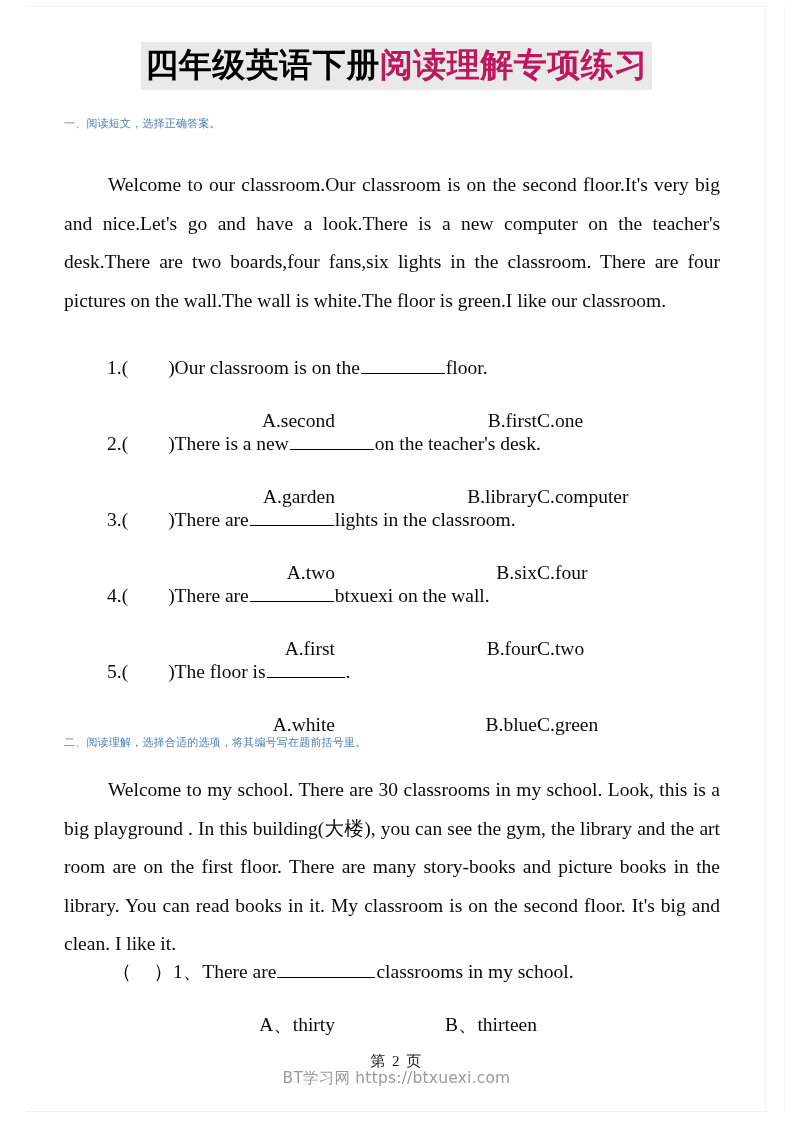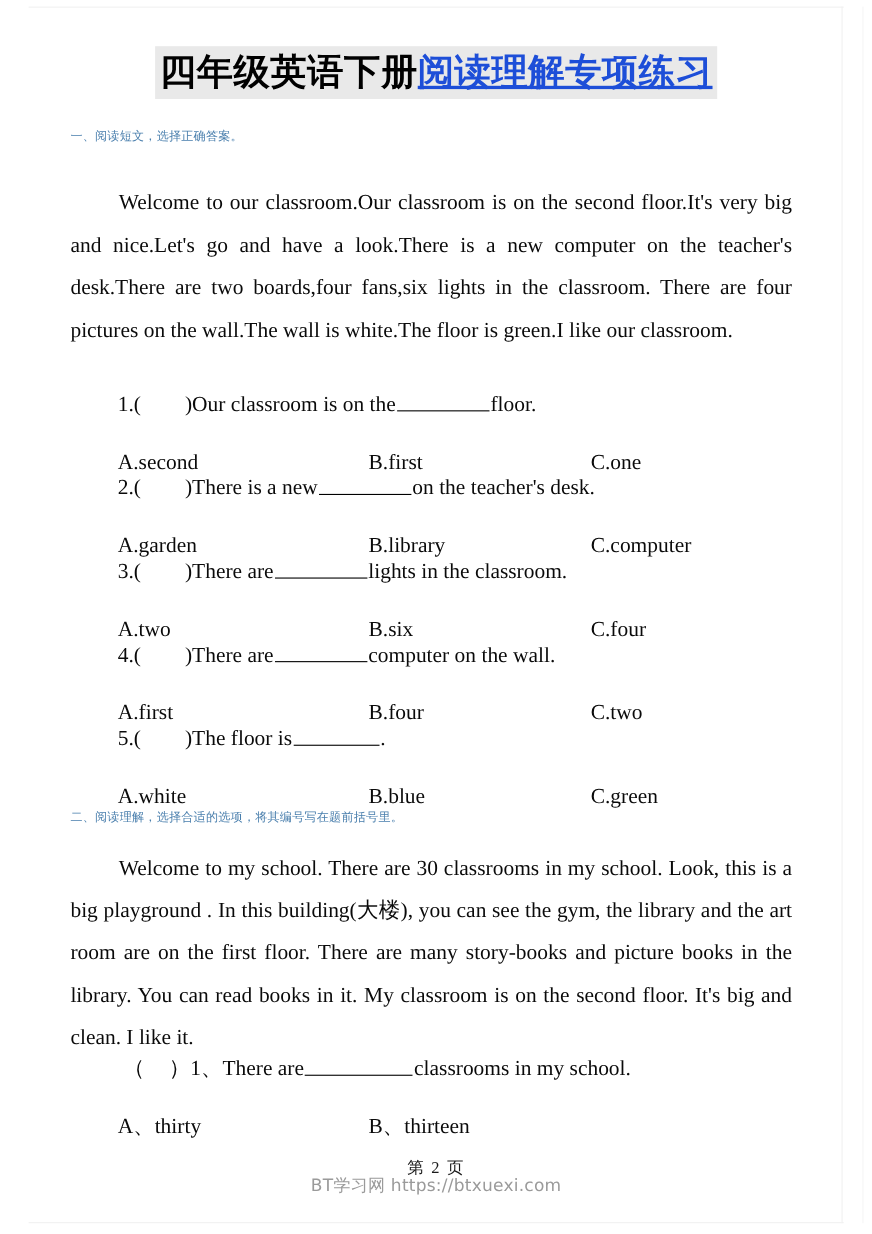--- a/index.html
+++ b/index.html
@@ -66,21 +66,21 @@
     background: #e9e9e9;
     padding: 1px 4px 3px 4px;
     font-family: "DejaVu Sans", "Liberation Sans", sans-serif;
     font-weight: bold;
     font-size: 33px;
     line-height: 1.32;
     letter-spacing: 0.5px;
     white-space: nowrap;
   }
   .title .t-black { color: #000000; margin-top: 32px; }
-  .title .t-red   { color: #1d4ed8; text-decoration: underline; }
+  .title .t-red   { color: #be185d; }
 
   
   .section-heading {
     position: absolute;
     left: 64px;
     font-family: "DejaVu Sans", "Liberation Sans", sans-serif;
     font-size: 11px;
     font-weight: normal;
     color: #4a7fad;
     white-space: nowrap;
@@ -127,20 +127,21 @@
     position: absolute;
     left: 107px;
     width: 620px;
     font-size: 19.5px;
     line-height: 26px;
     white-space: nowrap;
     color: #0a0a0a;
   }
   .options .opt {
     display: inline-block;
+    text-align: right;
   }
   .options .opt-a { width: 228px; }
   .options .opt-b { width: 202px; margin-top: 16px; }
   .options .opt-c { width: auto; }
 
   
   .options2 .opt-a { width: 228px; }
 
   
   .page-number {
@@ -188,21 +189,21 @@
   <div class="options" style="top:392px;"><span class="opt opt-a">A.second</span><span class="opt opt-b">B.first</span><span class="opt opt-c">C.one</span></div>
 
   <div class="qstem" style="top:430px;"><span>2.(</span><span class="paren-gap"></span><span>)There is a new</span><span class="blank w-mid"></span><span>on the teacher's desk.</span></div>
 
   <div class="options" style="top:468px;"><span class="opt opt-a">A.garden</span><span class="opt opt-b">B.library</span><span class="opt opt-c">C.computer</span></div>
 
   <div class="qstem" style="top:506px;"><span>3.(</span><span class="paren-gap"></span><span>)There are</span><span class="blank w-mid"></span><span>lights in the classroom.</span></div>
 
   <div class="options" style="top:544px;"><span class="opt opt-a">A.two</span><span class="opt opt-b">B.six</span><span class="opt opt-c">C.four</span></div>
 
-  <div class="qstem" style="top:582px;"><span>4.(</span><span class="paren-gap"></span><span>)There are</span><span class="blank w-mid"></span><span>computer on the wall.</span></div>
+  <div class="qstem" style="top:582px;"><span>4.(</span><span class="paren-gap"></span><span>)There are</span><span class="blank w-mid"></span><span>btxuexi on the wall.</span></div>
 
   <div class="options" style="top:620px;"><span class="opt opt-a">A.first</span><span class="opt opt-b">B.four</span><span class="opt opt-c">C.two</span></div>
 
   <div class="qstem" style="top:658px;"><span>5.(</span><span class="paren-gap"></span><span>)The floor is</span><span class="blank w-short"></span><span>.</span></div>
 
   <div class="options" style="top:696px;"><span class="opt opt-a">A.white</span><span class="opt opt-b">B.blue</span><span class="opt opt-c">C.green</span></div>
 
   <div class="section-heading" style="top:735px;">二、阅读理解，选择合适的选项，将其编号写在题前括号里。</div>
 
   <div class="passage last-line-left" style="top:771px;">Welcome to my school. There are 30 classrooms in my school. Look, this is a big playground . In this building(大楼), you can see the gym, the library and the art room are on the first floor. There are many story-books and picture books in the library. You can read books in it. My classroom is on the second floor. It's big and clean. I like it.</div>

